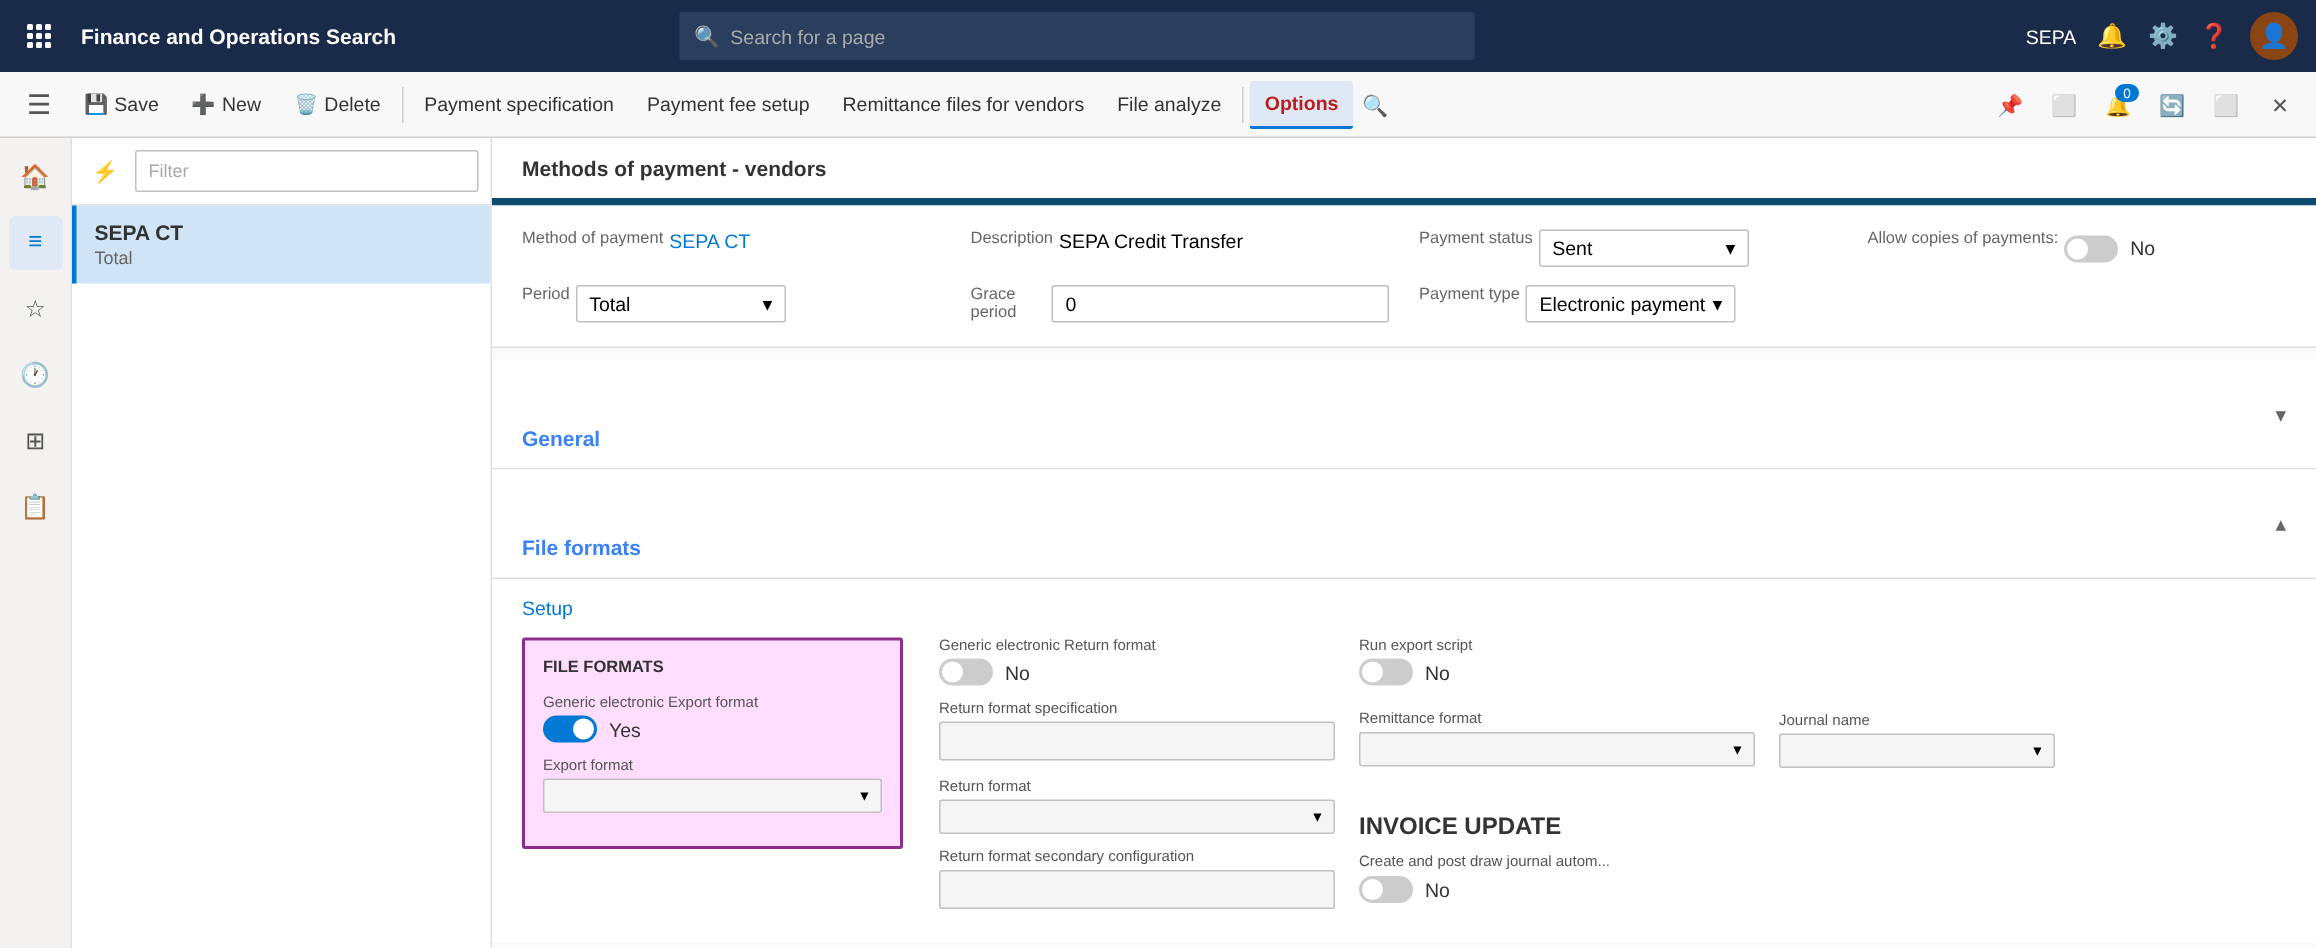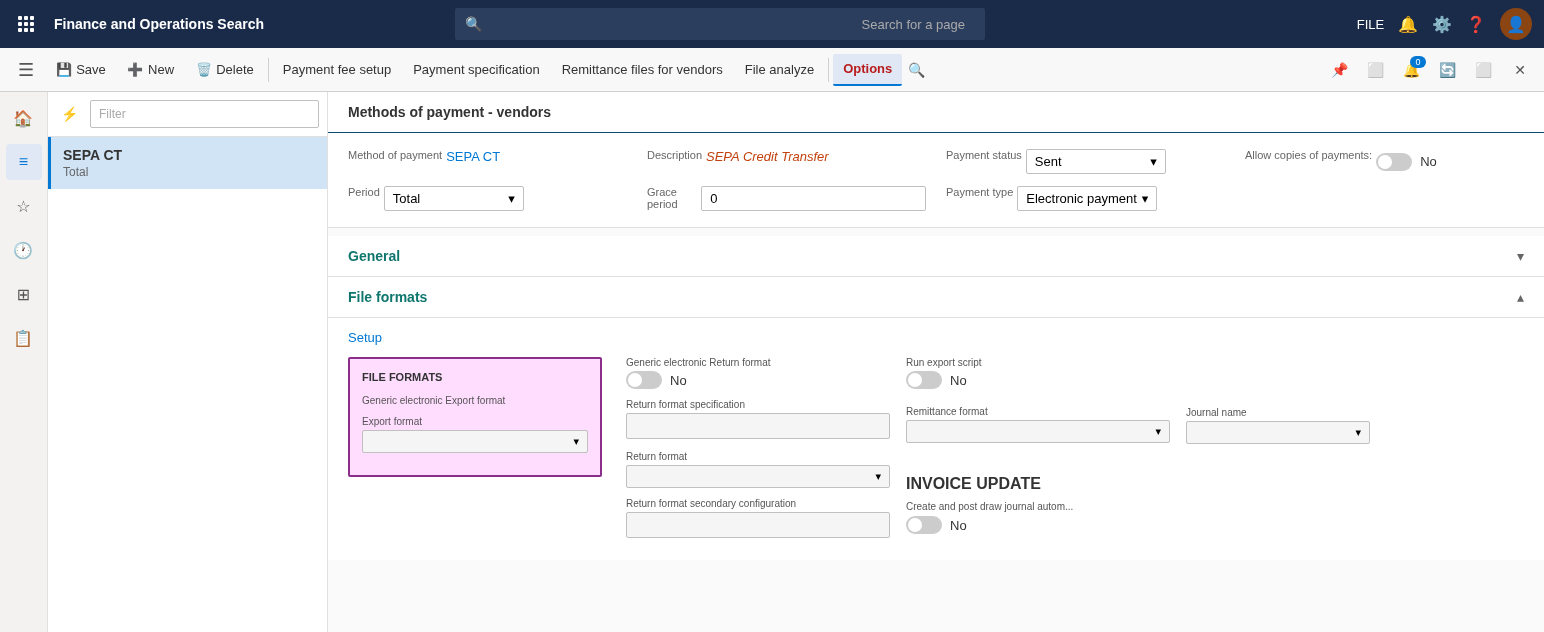--- a/index.html
+++ b/index.html
@@ -34,21 +34,20 @@
     .search-bar input {
       width: 100%;
       height: 32px;
       background: #2c3e5e;
       border: none;
       border-radius: 2px;
       color: #ccc;
       padding: 0 20px 0 34px;
       font-size: 13px;
       outline: none;
-      text-align: right;
     }
     .search-bar input::placeholder { color: #aaa; }
     .search-icon-wrap {
       position: absolute;
       left: 10px;
       top: 50%;
       transform: translateY(-50%);
       color: #aaa;
       font-size: 14px;
     }
@@ -176,37 +175,37 @@
     
     .detail-panel {
       flex: 1;
       background: #fafafa;
       overflow-y: auto;
       padding: 0;
     }
     .detail-header {
       background: white;
       padding: 12px 20px;
-      border-bottom: 1px solid #0c4a6e;
+      border-bottom: 5px solid #0c4a6e;
       font-size: 14px;
       font-weight: 600;
       color: #333;
     }
     .detail-fields {
       background: white;
       padding: 16px 20px;
       display: grid;
       grid-template-columns: 1fr 1fr 1fr 1fr;
       gap: 12px 20px;
       border-bottom: 1px solid #e0e0e0;
     }
     .field-group { display: flex; gap: 4px; }
     .field-label { font-size: 11px; color: #666; }
     .field-value { font-size: 13px; color: #0078d4; cursor: pointer; }
-    .field-value-text { font-size: 13px; color: #c2410c; font-style: italic; }
+    .field-value-text { font-size: 13px; color: #000000; }
     .field-select {
       display: flex;
       align-items: center;
       justify-content: space-between;
       border: 1px solid #c0c0c0;
       border-radius: 2px;
       padding: 4px 8px;
       background: white;
       cursor: pointer;
       font-size: 13px;
@@ -237,21 +236,21 @@
     .section-header {
       display: flex;
       align-items: center;
       justify-content: space-between;
       background: white;
       padding: 12px 20px;
       border-bottom: 1px solid #e0e0e0;
       margin-top: 8px;
       cursor: pointer;
     }
-    .section-title { font-size: 14px; font-weight: 600; color: #0f766e; }
+    .section-title { font-size: 14px; font-weight: 600; color: #3b82f6; margin-top: 32px; }
     .section-chevron { color: #666; font-size: 14px; }
 
     
     .file-formats-body {
       background: white;
       padding: 12px 20px;
     }
     .setup-link {
       color: #0078d4; text-decoration: none; font-size: 13px; cursor: pointer;
       display: inline-block; margin-bottom: 12px;
@@ -317,21 +316,21 @@
         <div class="grid-dot"></div>
         <div class="grid-dot"></div>
     </div>
   </div>
   <span class="app-title">Finance and Operations Search</span>
   <div class="search-bar">
     <span class="search-icon-wrap">🔍</span>
     <input type="text" placeholder="Search for a page" style="">
   </div>
   <div class="top-nav-right">
-    <span class="nav-text">FILE</span>
+    <span class="nav-text">SEPA</span>
     <span class="nav-icon">🔔</span>
     <span class="nav-icon">⚙️</span>
     <span class="nav-icon">❓</span>
     <div class="avatar">
       <span style="color:white;font-size:16px;">👤</span>
     </div>
   </div>
 </div>
 
 <div class="action-bar">
@@ -343,24 +342,24 @@
   <button class="action-btn">
     <span>➕</span>
     <span>New</span>
   </button>
   <button class="action-btn">
     <span>🗑️</span>
     <span>Delete</span>
   </button>
   <div class="action-separator"></div>
   <button class="action-btn">
+    <span>Payment specification</span>
+  </button>
+  <button class="action-btn">
     <span>Payment fee setup</span>
-  </button>
-  <button class="action-btn">
-    <span>Payment specification</span>
   </button>
   <button class="action-btn">
     <span>Remittance files for vendors</span>
   </button>
   <button class="action-btn">
     <span>File analyze</span>
   </button>
   <div class="action-separator"></div>
   <button class="action-btn active-tab">
     <span>Options</span>
@@ -467,20 +466,26 @@
     <div class="file-formats-body">
       <a class="setup-link">Setup</a>
 
       <div class="file-formats-grid">
 
         <div class="ff-box">
           <div class="ff-box-title">FILE FORMATS</div>
 
           <div class="ff-field">
             <div class="ff-label">Generic electronic Export format</div>
+            <div class="ff-toggle-row">
+              <div class="toggle on">
+                <div class="toggle-thumb"></div>
+              </div>
+              <span class="toggle-label">Yes</span>
+            </div>
           </div>
 
           <div class="ff-field">
             <div class="ff-label">Export format</div>
             <div style="display:flex; align-items:center; border:1px solid #c0c0c0; border-radius:2px; background:#f5f5f5; padding:4px 8px; justify-content:space-between;">
               <span style="font-size:12px;"></span>
               <span style="font-size:11px;">▾</span>
             </div>
           </div>
 

